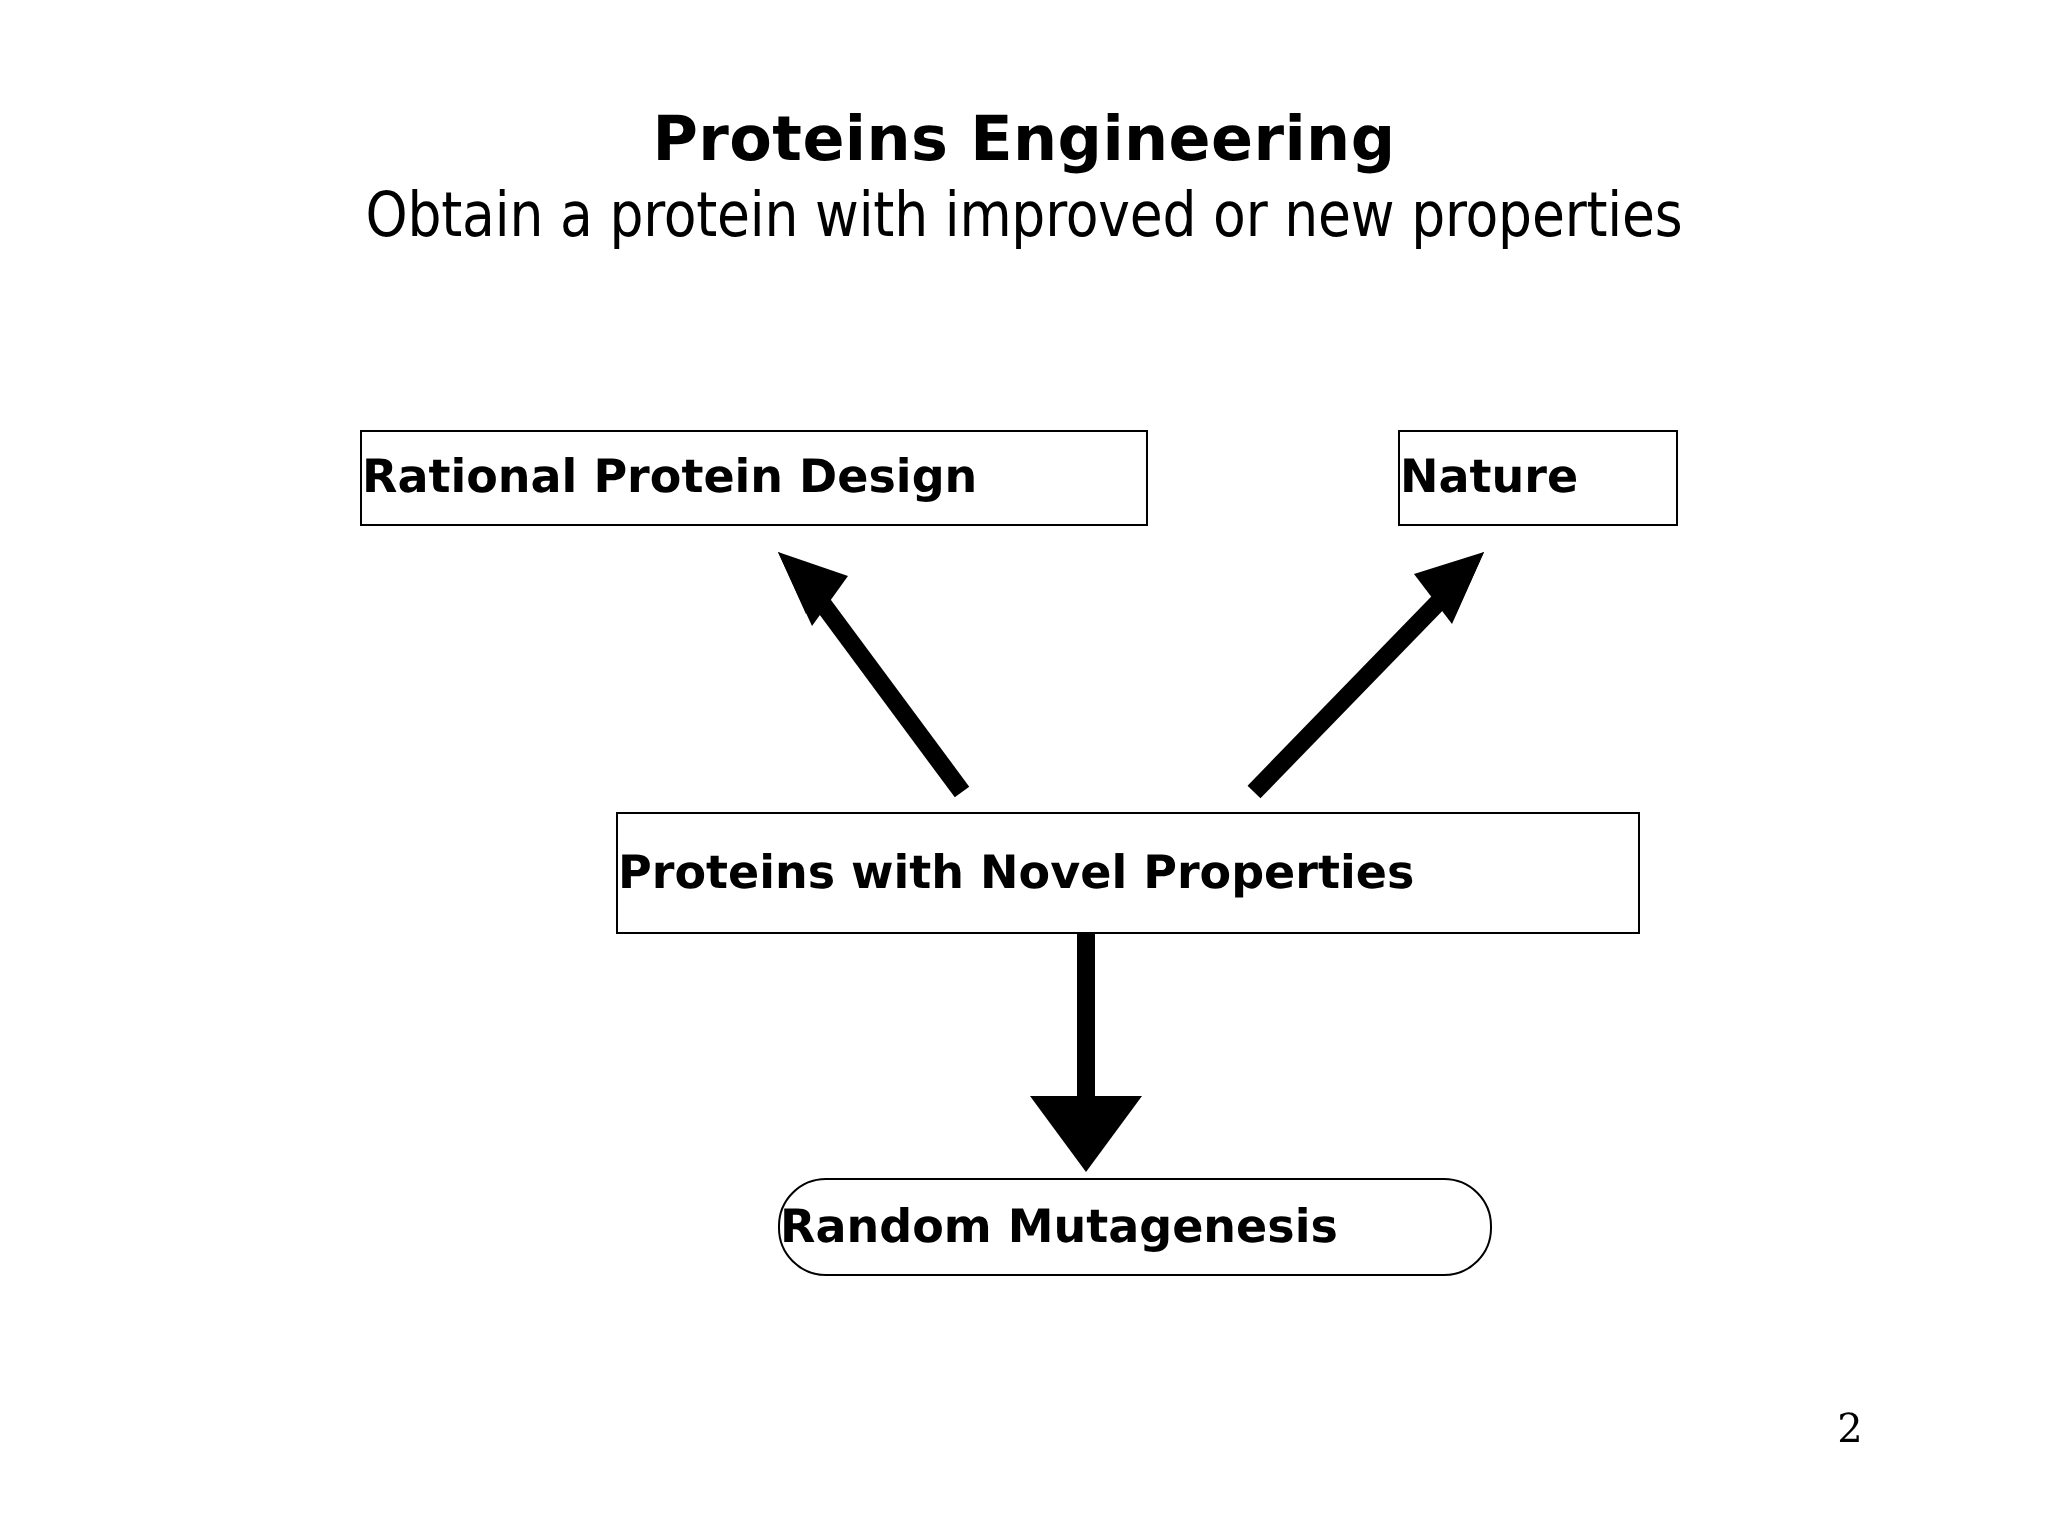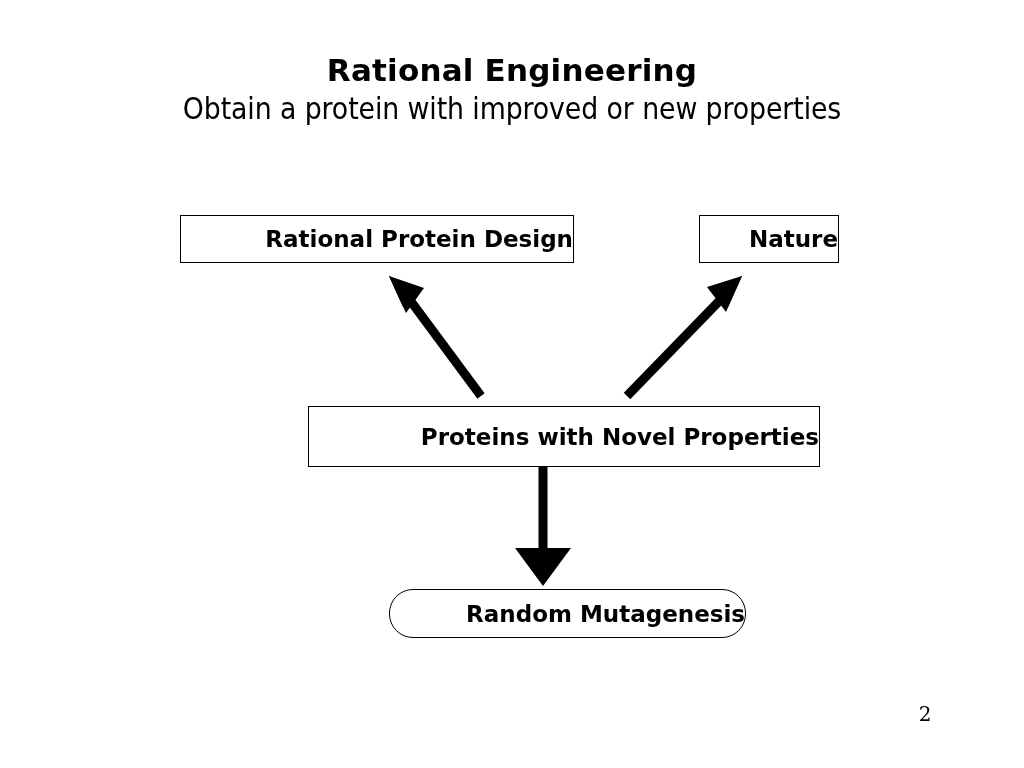--- a/index.html
+++ b/index.html
@@ -54,21 +54,21 @@
   }
 
   
   .node-box {
     position: absolute;
     box-sizing: border-box;
     border: 1.5px solid #000000;
     background: #ffffff;
     display: flex;
     align-items: center;
-    justify-content: flex-end;
+    justify-content: flex-start;
   }
   .node-label {
     font-family: "DejaVu Sans", sans-serif;
     font-weight: bold;
     font-size: 23px;
     line-height: 26px;
     color: #000000;
     white-space: nowrap;
   }
 
@@ -120,21 +120,21 @@
     line-height: 24px;
     color: #000000;
   }
 </style>
 </head>
 <body>
 
 <div id="slide">
 
   <div class="title-block">
-    <div class="slide-title">Rational Engineering</div>
+    <div class="slide-title">Proteins Engineering</div>
     <div class="slide-subtitle">Obtain a protein with improved or new properties</div>
   </div>
 
   <svg id="arrow-layer" width="1024" height="768" viewBox="0 0 1024 768" xmlns="http://www.w3.org/2000/svg">
 
     <g>
       <line x1="481" y1="396" x2="404" y2="292" stroke="#000000" stroke-width="9" stroke-linecap="butt"></line>
       <polygon points="389,276 420,292 403,307" fill="#000000"></polygon>
       <polygon points="389,276 424,288 406,313" fill="#000000"></polygon>
     </g>

